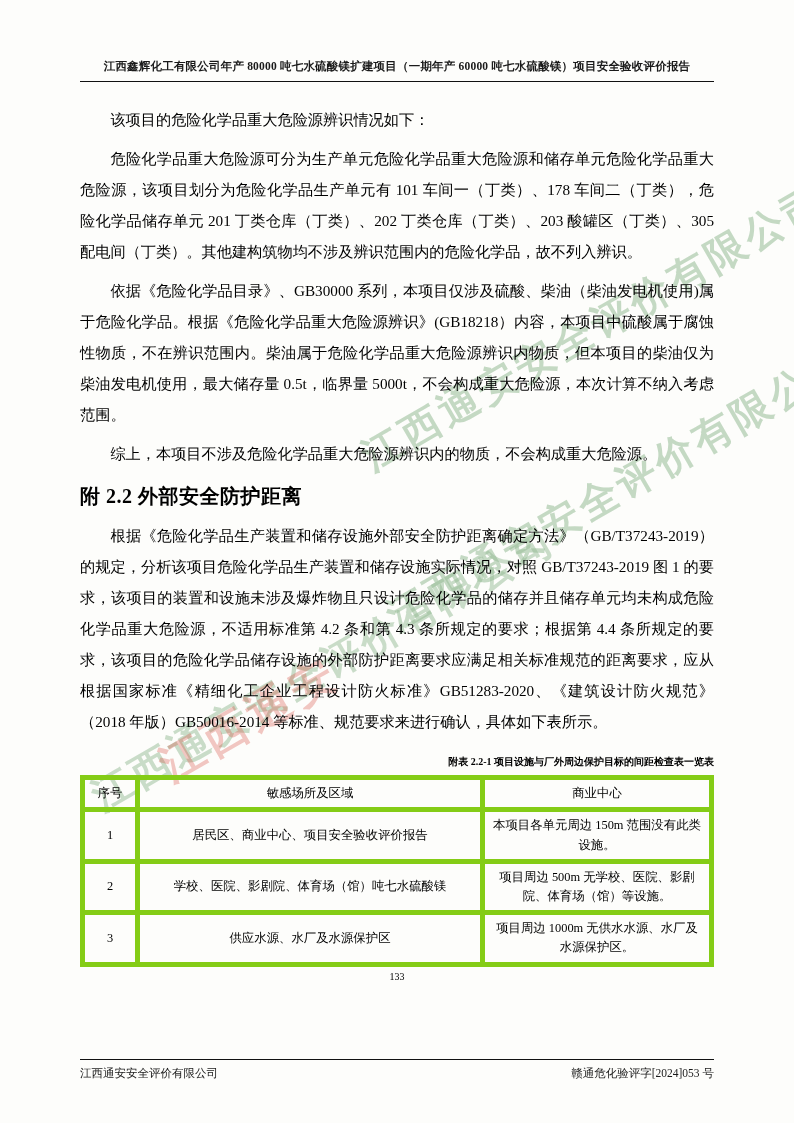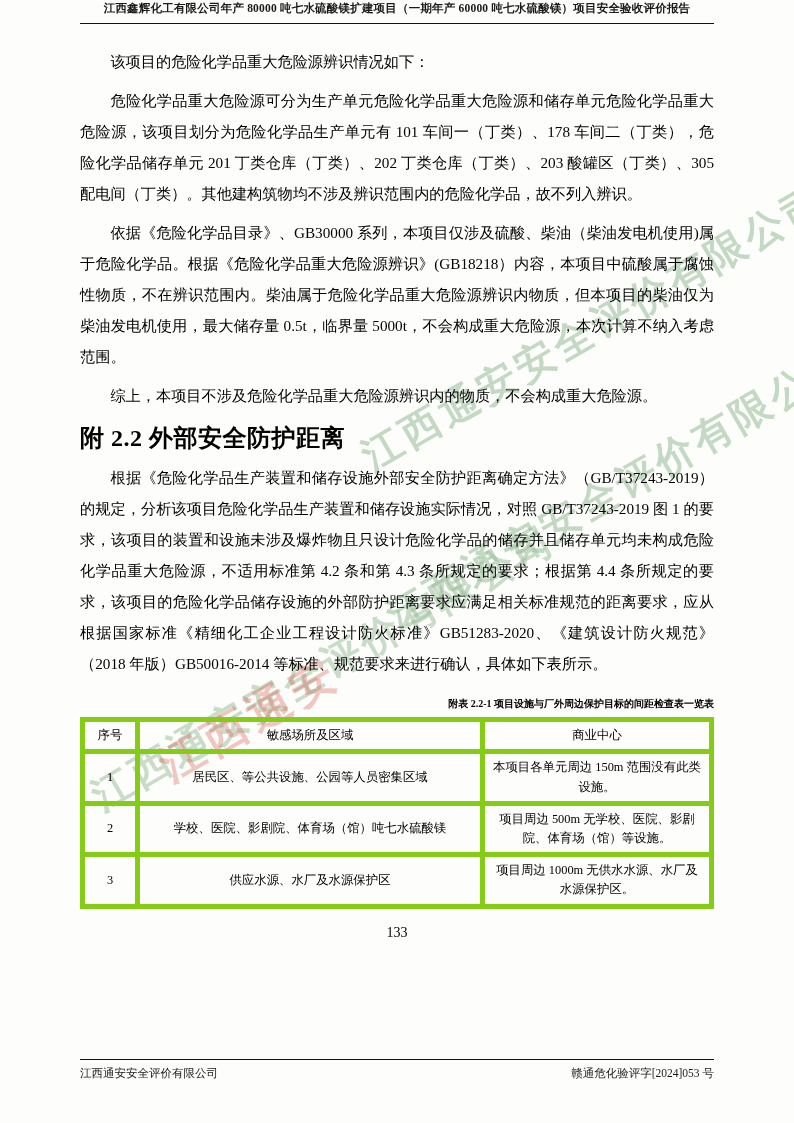--- a/index.html
+++ b/index.html
@@ -17,20 +17,21 @@
     font-family: "Liberation Serif", "DejaVu Serif", serif;
     color: #000000;
   }
   .content {
     position: relative;
     z-index: 2;
     padding: 0 80px;
   }
   
   .header {
+    padding-top: 58px;
     text-align: center;
     font-size: 11.5px;
     font-weight: bold;
     color: #1a1a1a;
     letter-spacing: 0.2px;
     line-height: 1.4;
     font-family: Liberation Serif, serif;
   }
   .header-rule {
     margin-top: 7px;
@@ -42,21 +43,21 @@
     font-size: 15.2px;
     line-height: 31px;
     text-align: justify;
     text-justify: inter-ideograph;
   }
   .body p {
     margin: 8px 0 0 0;
     text-indent: 2em;
   }
   h2.sec {
-    font-size: 24px;
+    font-size: 20px;
     font-weight: bold;
     margin: 12px 0 4px 0;
     text-indent: 0;
     letter-spacing: 0.5px;
   }
   
   .tbl-caption {
     text-align: right;
     font-size: 10px;
     font-weight: bold;
@@ -75,22 +76,22 @@
     line-height: 1.55;
   }
   table.t th {
     font-weight: normal;
   }
   .col-no { width: 40px; }
   .col-a { width: 330px; }
   
   .pagenum {
     text-align: center;
-    font-size: 14px;
-    margin-top: 16px;
+    font-size: 10px;
+    margin-top: 4px;
   }
   .footer {
     position: absolute;
     left: 80px;
     right: 80px;
     bottom: 42px;
     z-index: 2;
   }
   .footer-rule {
     border-bottom: 1.1px solid #111;
@@ -178,21 +179,21 @@
       <thead>
         <tr>
           <th class="col-no">序号</th>
           <th class="col-a">敏感场所及区域</th>
           <th>商业中心</th>
         </tr>
       </thead>
       <tbody>
         <tr>
           <td>1</td>
-          <td>居民区、等公共设施、公园等人员密集区域</td>
+          <td>居民区、商业中心、项目安全验收评价报告</td>
           <td>本项目各单元周边 150m 范围没有此类设施。</td>
         </tr>
         <tr>
           <td>2</td>
           <td>学校、医院、影剧院、体育场（馆）吨七水硫酸镁</td>
           <td>项目周边 500m 无学校、医院、影剧院、体育场（馆）等设施。</td>
         </tr>
         <tr>
           <td>3</td>
           <td>供应水源、水厂及水源保护区</td>

